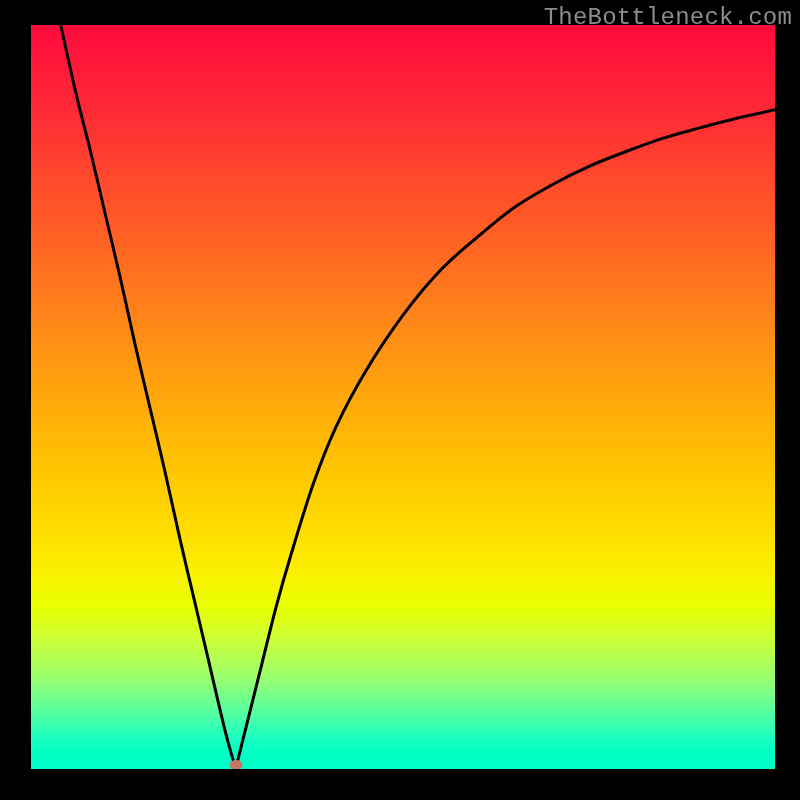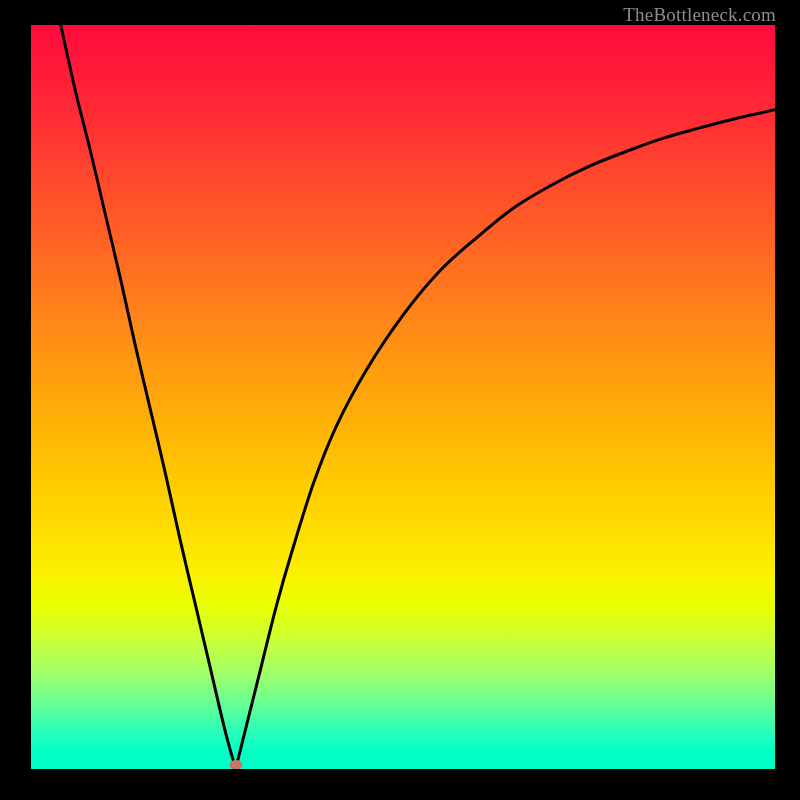--- a/index.html
+++ b/index.html
@@ -48,23 +48,23 @@
       #6aff93 91%,
       #43ffab 93.5%,
       #18ffc2 96%,
       #00ffc4 98%,
       #00ffc9 100%
     );
   }
   .watermark {
     position: absolute;
     top: 4px;
-    right: 24px;
-    font-family: Liberation Serif, serif;
-    font-size: 19px;
+    right: 8px;
+    font-family: Liberation Mono, monospace;
+    font-size: 24px;
     font-weight: 500;
     color: #8c8c8c;
     letter-spacing: 0.2px;
   }
   .curve-svg {
     position: absolute;
     inset: 0;
   }
   .marker {
     position: absolute;

